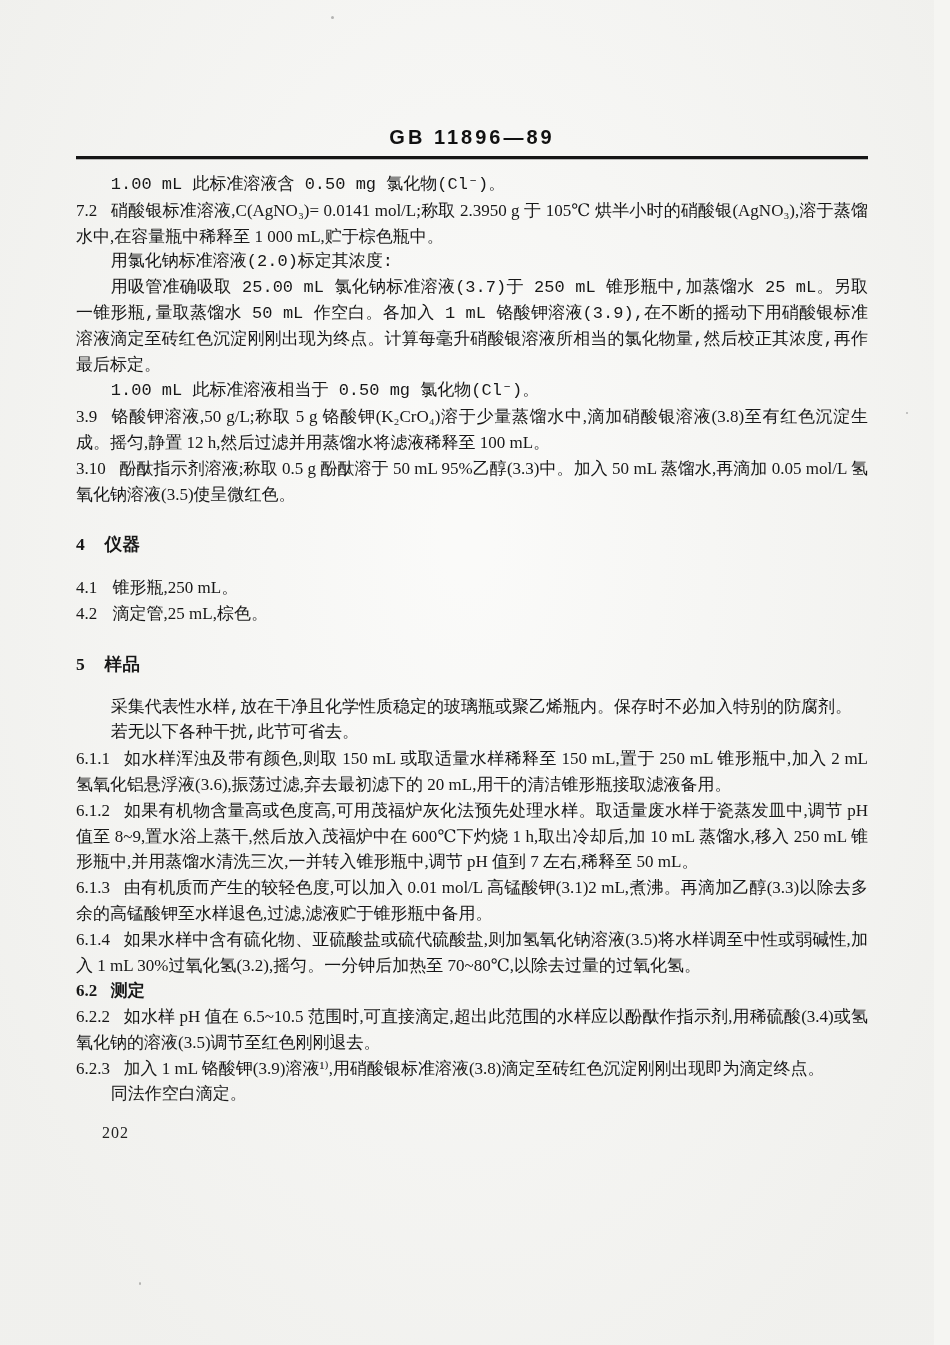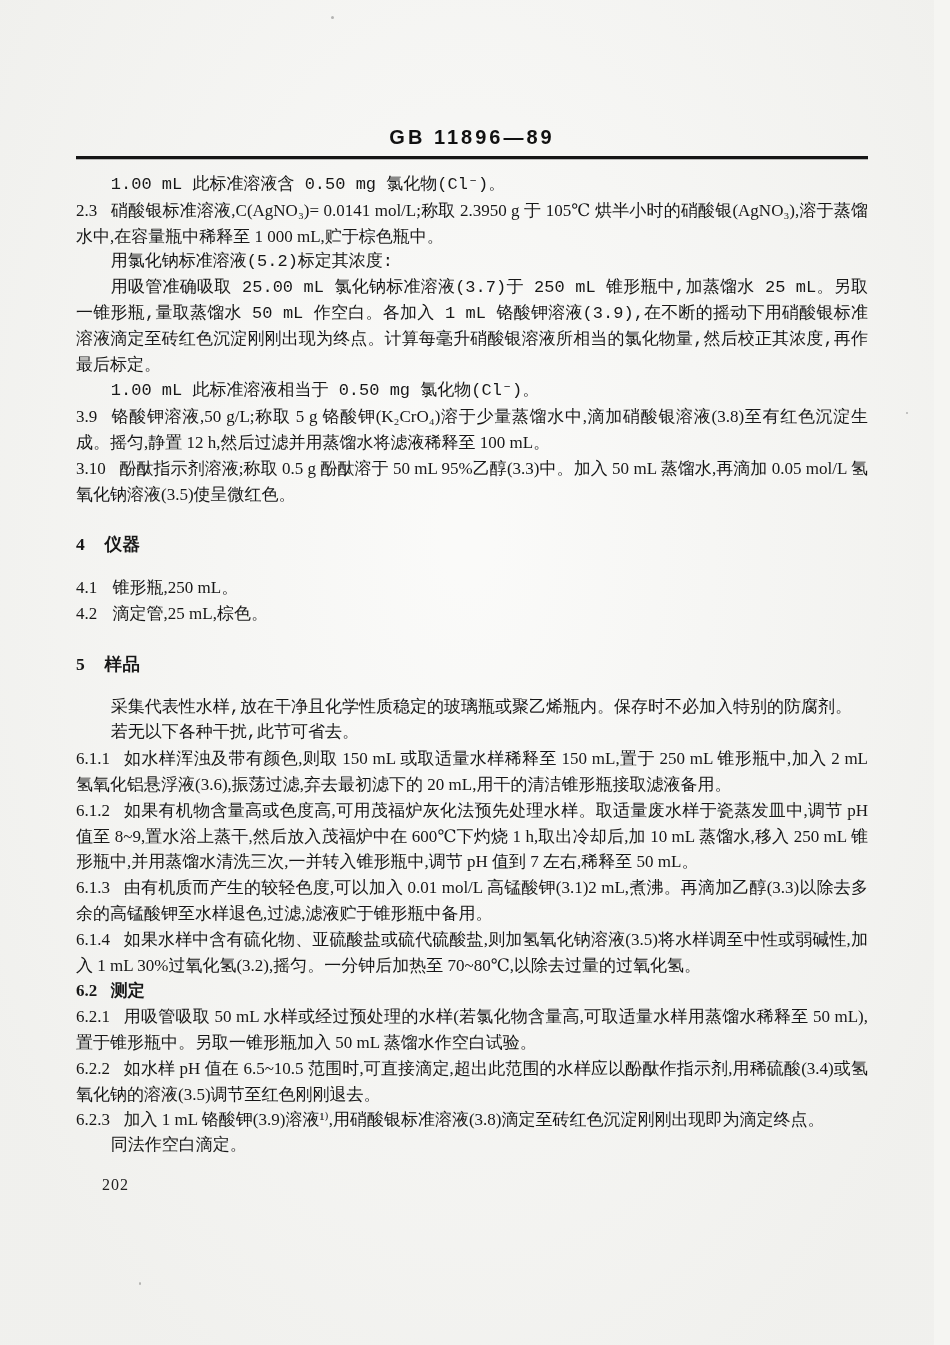--- a/index.html
+++ b/index.html
@@ -69,38 +69,37 @@
 <body>
 
 <div class="page">
   <div class="doc-header">
     <span class="std-code">GB 11896—89</span>
     <div class="header-rule"></div>
   </div>
 
   <div class="body-text">
       <p class="indent"><span class="txt">1.00 mL 此标准溶液含 0.50 mg 氯化物(Cl⁻)。</span></p>
-      <p class="clause"><span class="num">2.3</span><span class="txt">硝酸银标准溶液,C(AgNO₃)= 0.0141 mol/L;称取 2.3950 g 于 105℃ 烘半小时的硝酸银(AgNO₃),溶于蒸馏水中,在容量瓶中稀释至 1 000 mL,贮于棕色瓶中。</span></p>
-      <p class="indent"><span class="txt">用氯化钠标准溶液(5.2)标定其浓度:</span></p>
+      <p class="clause"><span class="num">7.2</span><span class="txt">硝酸银标准溶液,C(AgNO₃)= 0.0141 mol/L;称取 2.3950 g 于 105℃ 烘半小时的硝酸银(AgNO₃),溶于蒸馏水中,在容量瓶中稀释至 1 000 mL,贮于棕色瓶中。</span></p>
+      <p class="indent"><span class="txt">用氯化钠标准溶液(2.0)标定其浓度:</span></p>
       <p class="indent"><span class="txt">用吸管准确吸取 25.00 mL 氯化钠标准溶液(3.7)于 250 mL 锥形瓶中,加蒸馏水 25 mL。另取一锥形瓶,量取蒸馏水 50 mL 作空白。各加入 1 mL 铬酸钾溶液(3.9),在不断的摇动下用硝酸银标准溶液滴定至砖红色沉淀刚刚出现为终点。计算每毫升硝酸银溶液所相当的氯化物量,然后校正其浓度,再作最后标定。</span></p>
       <p class="indent"><span class="txt">1.00 mL 此标准溶液相当于 0.50 mg 氯化物(Cl⁻)。</span></p>
       <p class="clause"><span class="num">3.9</span><span class="txt">铬酸钾溶液,50 g/L;称取 5 g 铬酸钾(K₂CrO₄)溶于少量蒸馏水中,滴加硝酸银溶液(3.8)至有红色沉淀生成。摇匀,静置 12 h,然后过滤并用蒸馏水将滤液稀释至 100 mL。</span></p>
       <p class="clause"><span class="num">3.10</span><span class="txt">酚酞指示剂溶液;称取 0.5 g 酚酞溶于 50 mL 95%乙醇(3.3)中。加入 50 mL 蒸馏水,再滴加 0.05 mol/L 氢氧化钠溶液(3.5)使呈微红色。</span></p>
       <p class="heading"><span class="num">4</span><span class="txt">仪器</span></p>
       <p class="item"><span class="num">4.1</span><span class="txt">锥形瓶,250 mL。</span></p>
       <p class="item"><span class="num">4.2</span><span class="txt">滴定管,25 mL,棕色。</span></p>
       <p class="heading"><span class="num">5</span><span class="txt">样品</span></p>
       <p class="indent"><span class="txt">采集代表性水样,放在干净且化学性质稳定的玻璃瓶或聚乙烯瓶内。保存时不必加入特别的防腐剂。</span></p>
       <p class="indent"><span class="txt">若无以下各种干扰,此节可省去。</span></p>
       <p class="clause"><span class="num">6.1.1</span><span class="txt">如水样浑浊及带有颜色,则取 150 mL 或取适量水样稀释至 150 mL,置于 250 mL 锥形瓶中,加入 2 mL 氢氧化铝悬浮液(3.6),振荡过滤,弃去最初滤下的 20 mL,用干的清洁锥形瓶接取滤液备用。</span></p>
       <p class="clause"><span class="num">6.1.2</span><span class="txt">如果有机物含量高或色度高,可用茂福炉灰化法预先处理水样。取适量废水样于瓷蒸发皿中,调节 pH 值至 8~9,置水浴上蒸干,然后放入茂福炉中在 600℃下灼烧 1 h,取出冷却后,加 10 mL 蒸馏水,移入 250 mL 锥形瓶中,并用蒸馏水清洗三次,一并转入锥形瓶中,调节 pH 值到 7 左右,稀释至 50 mL。</span></p>
       <p class="clause"><span class="num">6.1.3</span><span class="txt">由有机质而产生的较轻色度,可以加入 0.01 mol/L 高锰酸钾(3.1)2 mL,煮沸。再滴加乙醇(3.3)以除去多余的高锰酸钾至水样退色,过滤,滤液贮于锥形瓶中备用。</span></p>
       <p class="clause"><span class="num">6.1.4</span><span class="txt">如果水样中含有硫化物、亚硫酸盐或硫代硫酸盐,则加氢氧化钠溶液(3.5)将水样调至中性或弱碱性,加入 1 mL 30%过氧化氢(3.2),摇匀。一分钟后加热至 70~80℃,以除去过量的过氧化氢。</span></p>
       <p class="subheading"><span class="num">6.2</span><span class="txt">测定</span></p>
-      <p class="clause"><span class="num">6.2.1</span><span class="txt">用吸管吸取 50 mL 水样或经过预处理的水样(若氯化物含量高,可取适量水样用蒸馏水稀释至 50 mL),置于锥形瓶中。另取一锥形瓶加入 50 mL 蒸馏水作空白试验。</span></p>
       <p class="clause"><span class="num">6.2.2</span><span class="txt">如水样 pH 值在 6.5~10.5 范围时,可直接滴定,超出此范围的水样应以酚酞作指示剂,用稀硫酸(3.4)或氢氧化钠的溶液(3.5)调节至红色刚刚退去。</span></p>
       <p class="clause"><span class="num">6.2.3</span><span class="txt">加入 1 mL 铬酸钾(3.9)溶液¹⁾,用硝酸银标准溶液(3.8)滴定至砖红色沉淀刚刚出现即为滴定终点。</span></p>
       <p class="indent"><span class="txt">同法作空白滴定。</span></p>
     </div>
 
   <div class="page-number">202</div>
 </div>
 
 <div class="speck s1"></div>
 <div class="speck s2"></div>

